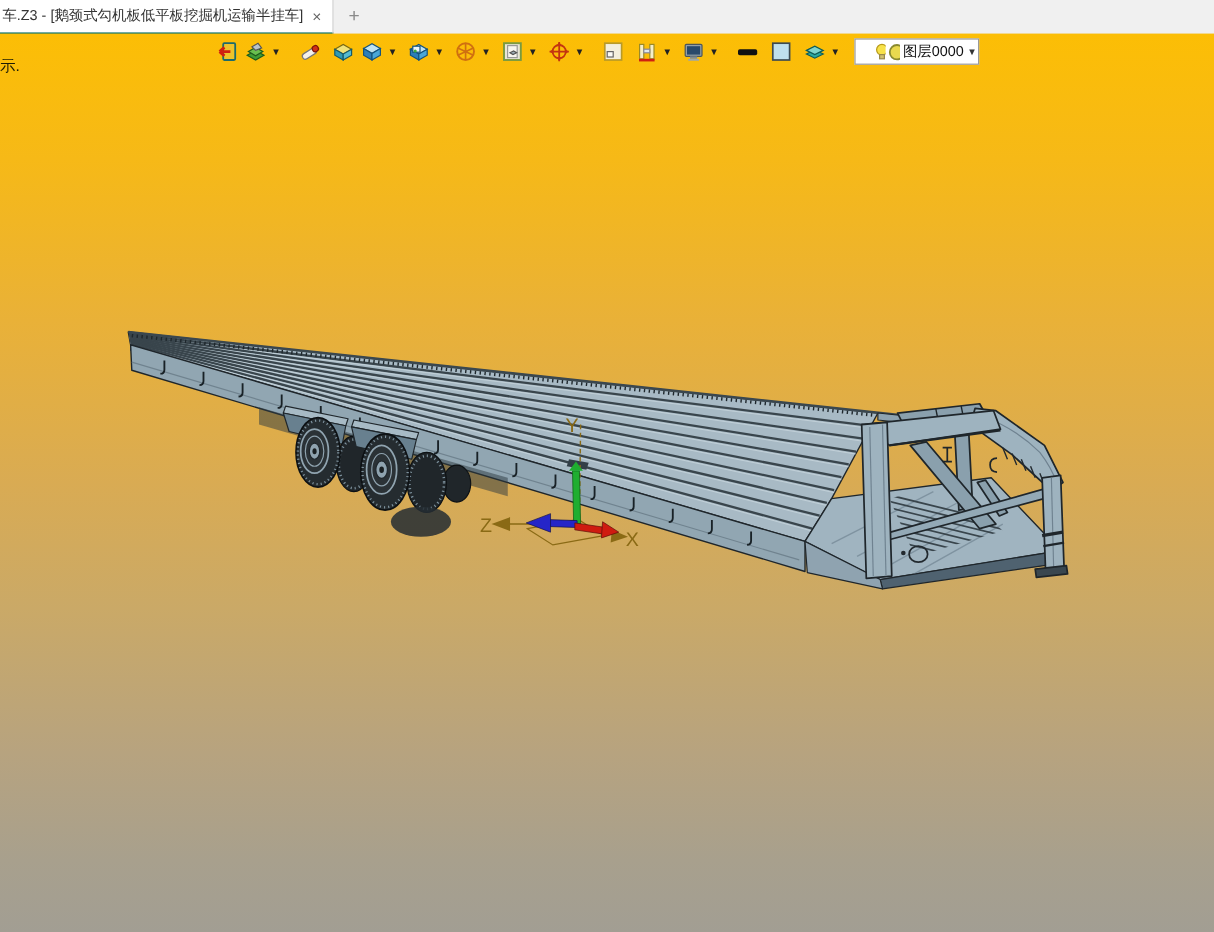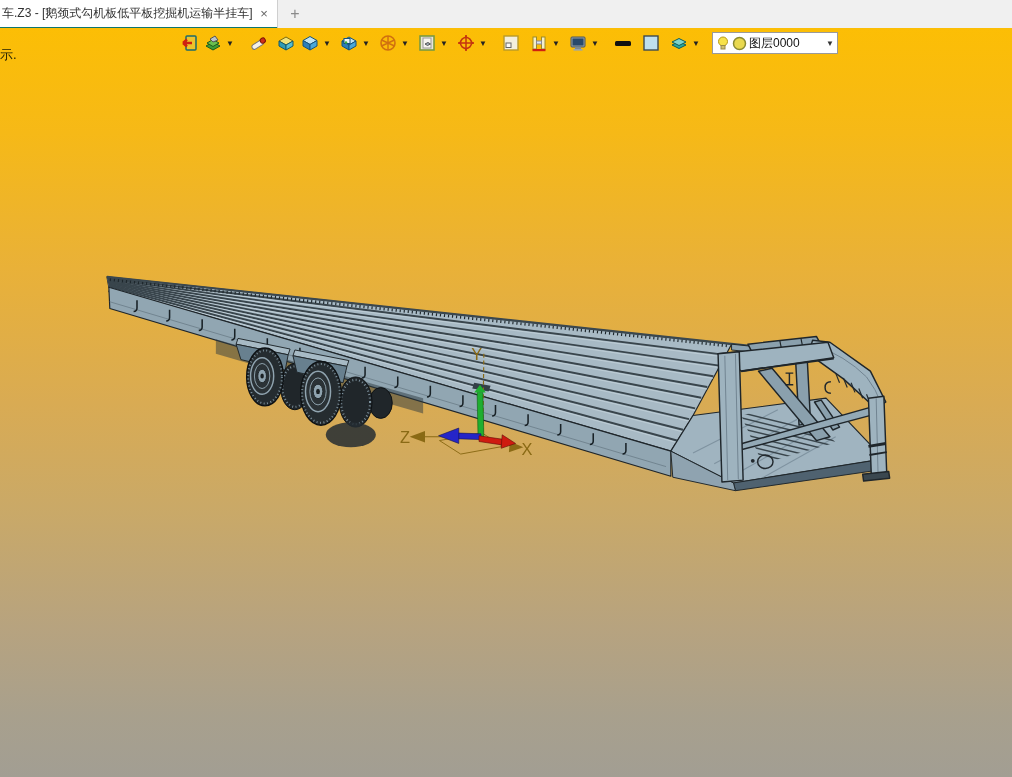--- a/index.html
+++ b/index.html
@@ -22,22 +22,22 @@
     background:linear-gradient(to bottom,#fcbe05 0%,#f6b917 14%,#e9b138 32%,#d9ab53 50%,
       #caa967 64%,#b7a37f 80%,#a8a08d 92%,#a29e93 100%);}
   .hint{position:absolute;left:0px;top:18px;font-size:13px;color:#1c1c05;}
 
   
   .toolbar{position:absolute;left:179px;top:3px;height:24px;display:flex;align-items:center;gap:4px;}
   .tbtn{width:20px;height:20px;display:flex;align-items:center;justify-content:center;}
   .dd{width:8px;font-size:8px;color:#222;text-align:center;margin-left:-1px;}
   .sp{margin-left:10px;}
   .sp2{margin-left:4px;}
-  .combo{margin-left:8px;width:126px;height:22px;background:#fff;border:1px solid #9a9a9a;
-    display:flex;align-items:center;gap:2px;padding-left:3px;box-sizing:border-box;}
+  .combo{margin-left:8px;width:104px;height:22px;background:#fff;border:1px solid #9a9a9a;
+    display:flex;align-items:center;gap:2px;padding-left:15px;box-sizing:border-box;}
   .combo-label{font-size:12px;color:#111;flex:1;white-space:nowrap;}
   .combo-caret{width:14px;text-align:center;font-size:8px;color:#333;}
 
   svg text{user-select:none;}
 </style>
 </head>
 <body>
 
 <div class="app">
 

